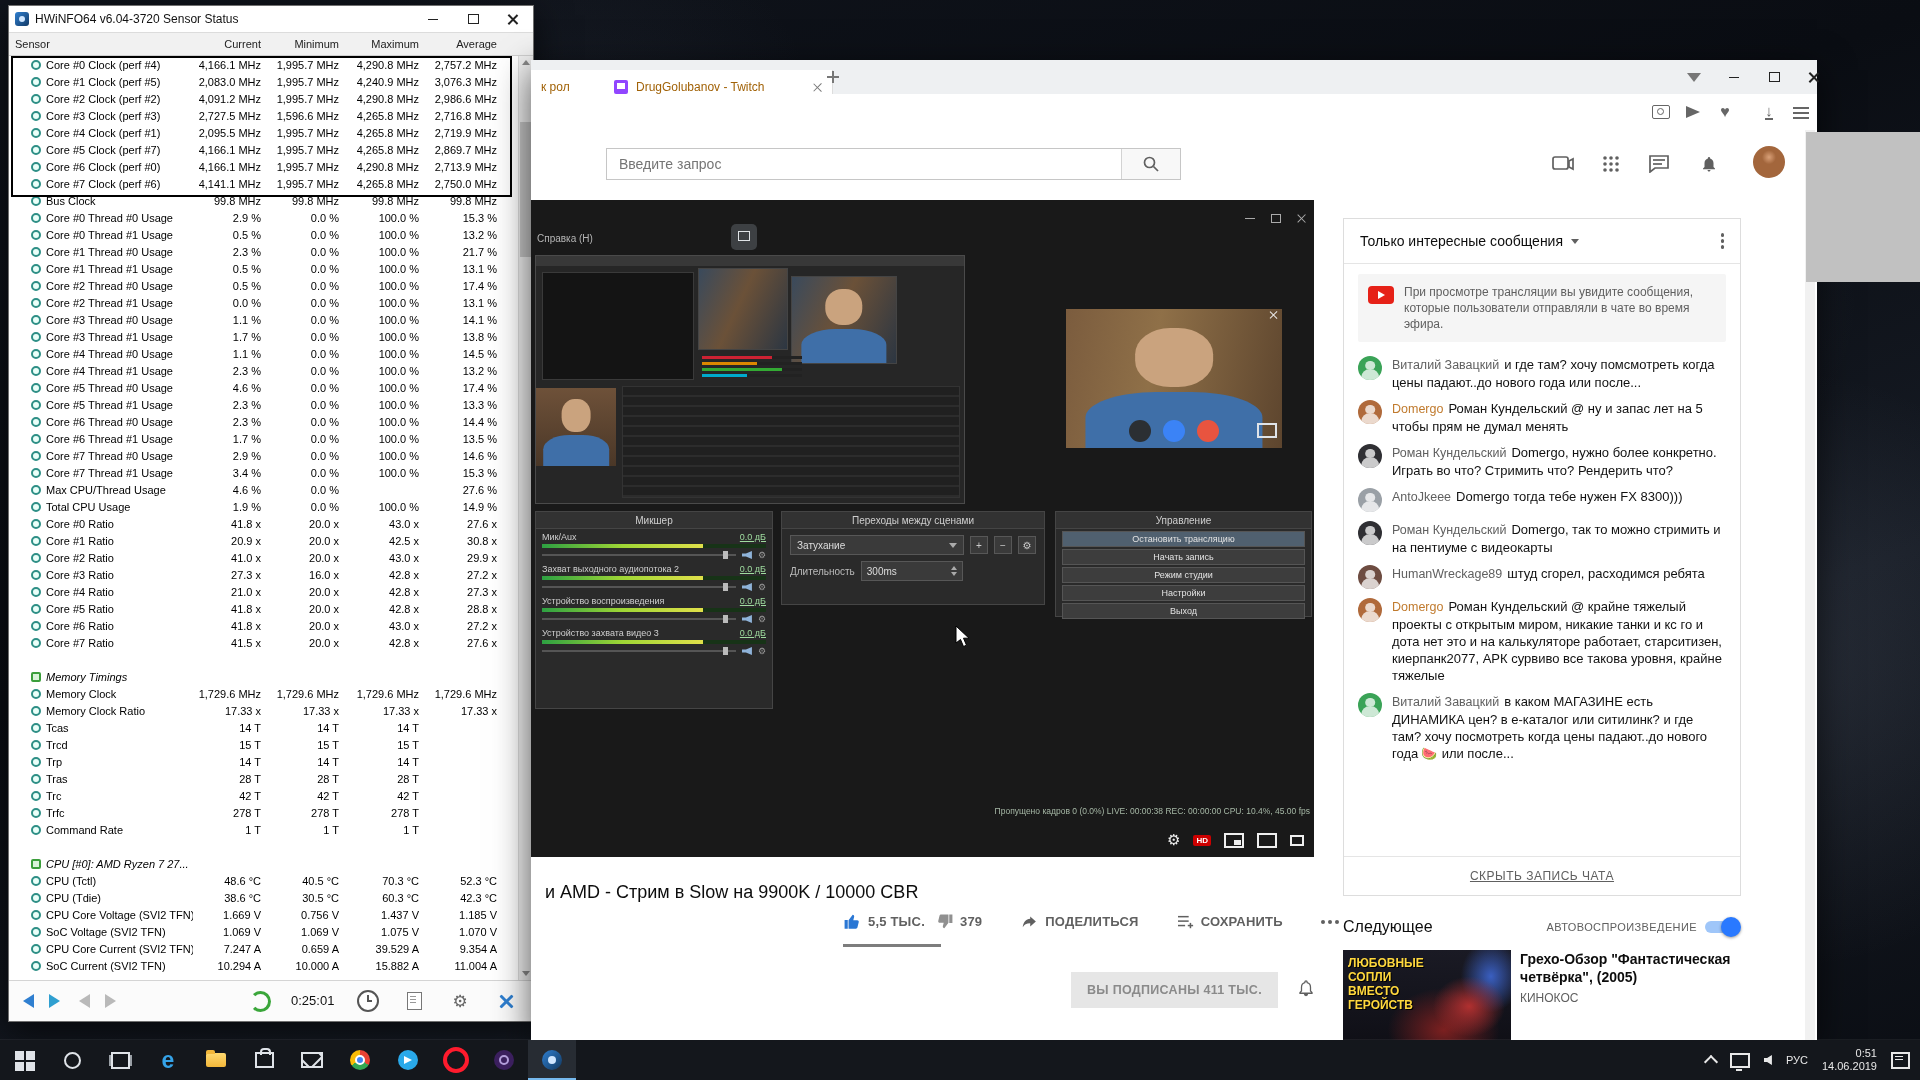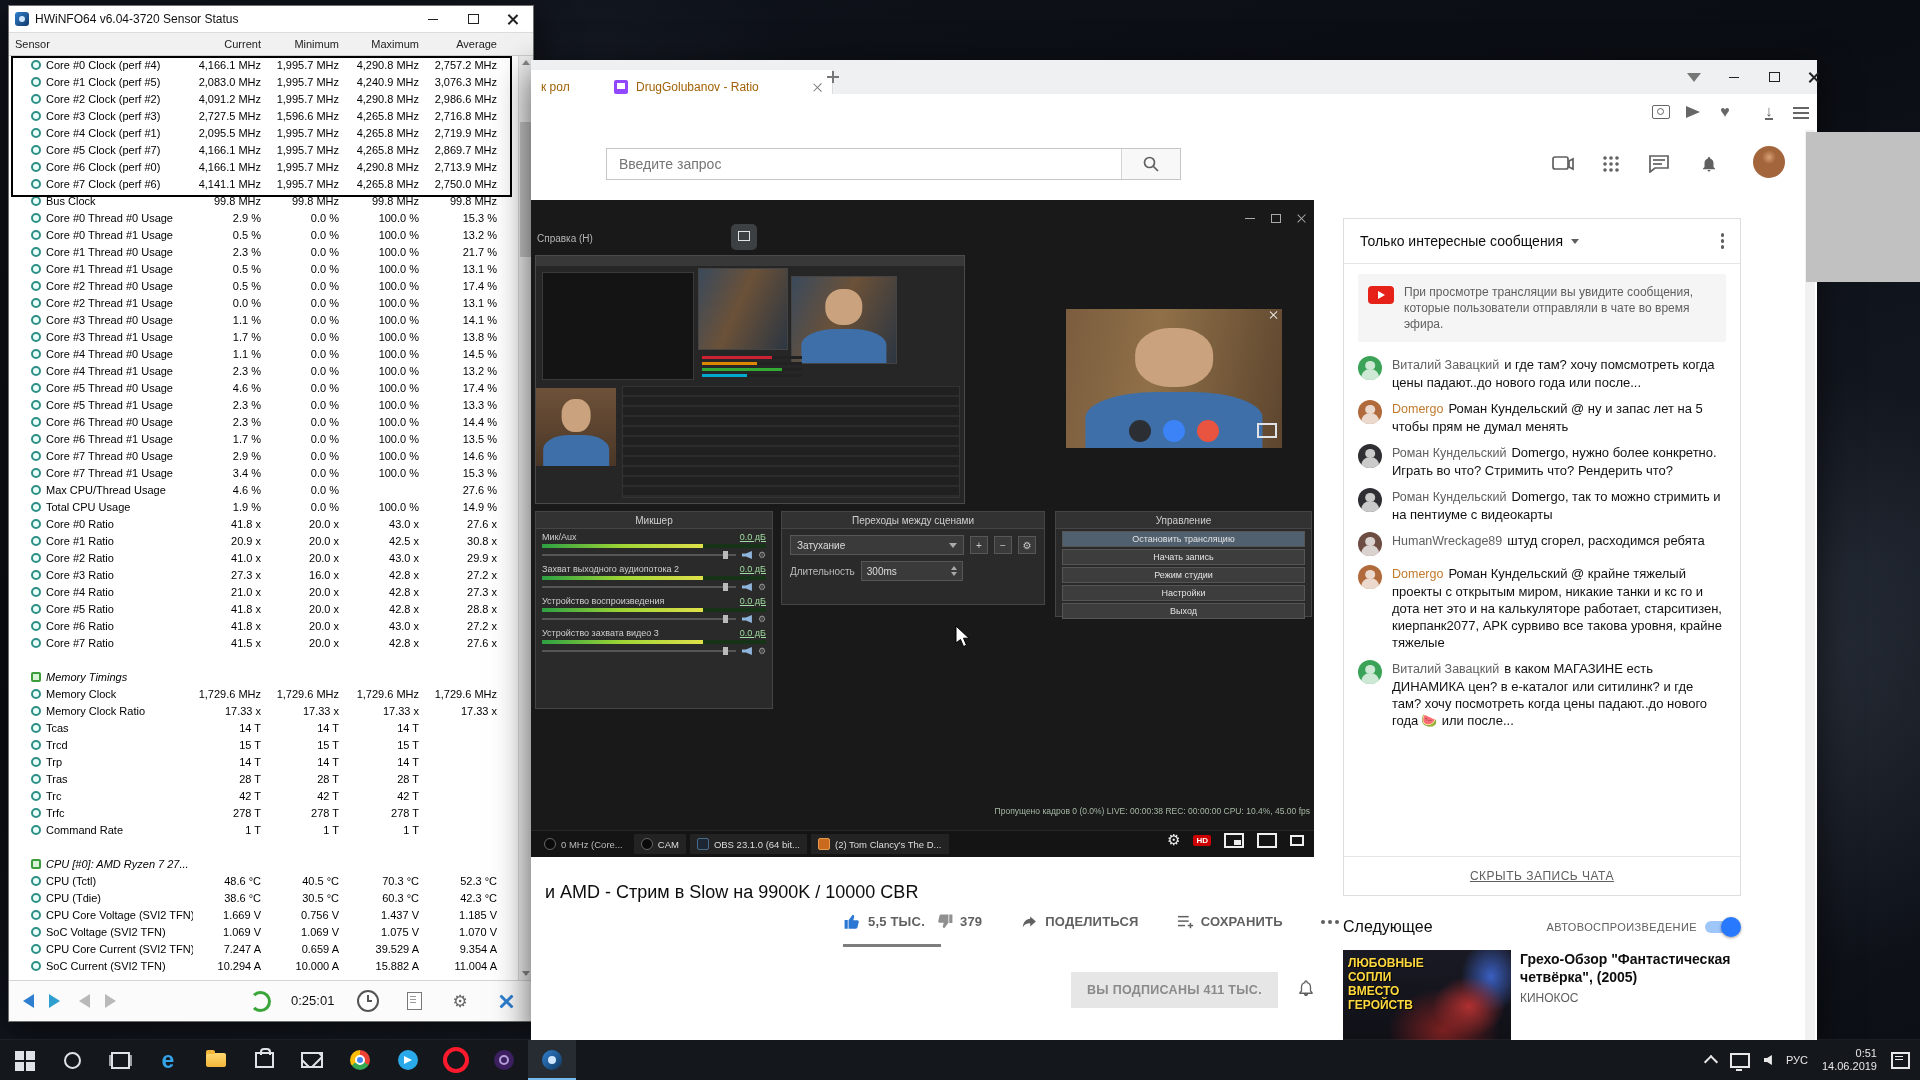--- a/index.html
+++ b/index.html
@@ -860,21 +860,21 @@
   </div>
 
   <div class="window browser">
     <div class="tabstrip">
       <div class="tab tab1">
         <span class="tab-label">к рол</span>
         <span class="tab-close"></span>
       </div>
       <div class="tab tab2">
         <span class="twitch-fav"></span>
-        <span class="tab-label">DrugGolubanov - Ratio</span>
+        <span class="tab-label">DrugGolubanov - Twitch</span>
         <span class="tab-close"></span>
       </div>
       <div class="newtab">
           <span class="plus"></span>
         </div>
       <div class="strip-btn" style="left:1143px">
           <span class="funnel"></span>
         </div>
       <div class="strip-btn" style="left:1183px">
           <span class="ic-min"></span>
@@ -1100,38 +1100,20 @@
       <div class="obs-status">Пропущено кадров 0 (0.0%)   LIVE: 00:00:38   REC: 00:00:00   CPU: 10.4%, 45.00 fps</div>
 
       <div class="yt-ctrl">
         <span class="yt-gear">⚙</span>
         <span class="hd-badge">HD</span>
         <span class="ytc-rect ytc-mini"></span>
         <span class="ytc-rect"></span>
         <span class="ytc-full"></span>
       </div>
 
-      <div class="obs-taskbar" id="obs-tb">
-          <div class="obs-tb-item">
-    <span class="tbi-dot"></span>
-    <span>0 MHz (Core...</span>
-  </div>
-          <div class="obs-tb-item tbi-cam">
-    <span class="tbi-dot"></span>
-    <span>CAM</span>
-  </div>
-          <div class="obs-tb-item tbi-obs">
-    <span class="tbi-dot"></span>
-    <span>OBS 23.1.0 (64 bit...</span>
-  </div>
-          <div class="obs-tb-item tbi-game">
-    <span class="tbi-dot"></span>
-    <span>(2) Tom Clancy's The D...</span>
-  </div>
-        </div>
     </div>
 
     <div class="video-title">и AMD - Стрим в Slow на 9900K / 10000 CBR</div>
 
     <div class="actions">
       <span class="act">
         <svg width="19" height="19" viewBox="0 0 24 24" fill="#2a77d4">
             <path d="M2 10h4v11H2zM7 21h9.2c1 0 1.9-.7 2.1-1.7l1.6-6.6c.3-1.2-.6-2.4-1.9-2.4H13l1.1-4.4C14.4 4.6 13.4 3.5 12.2 3.5L7 10.3z"></path>
           </svg>
         <span>5,5 ТЫС.</span>
@@ -1190,20 +1172,24 @@
     <span class="chat-body"><span class="chat-author">Виталий Завацкий</span><span class="chat-text">и где там? хочу помсмотреть когда цены падают..до нового года или после...</span></span>
   </div>
           <div class="chat-msg" style="--av: #b06a3b;">
     <span class="chat-av"></span>
     <span class="chat-body"><span class="chat-author" style="color: rgb(192, 122, 45);">Domergo</span><span class="chat-text">Роман Кундельский @ ну и запас лет на 5 чтобы прям не думал менять</span></span>
   </div>
           <div class="chat-msg" style="--av: #2f2f33;">
     <span class="chat-av"></span>
     <span class="chat-body"><span class="chat-author">Роман Кундельский</span><span class="chat-text">Domergo, нужно более конкретно. Играть во что? Стримить что? Рендерить что?</span></span>
   </div>
+          <div class="chat-msg" style="--av: #9aa0a6;">
+    <span class="chat-av"></span>
+    <span class="chat-body"><span class="chat-author">AntoJkeee</span><span class="chat-text">Domergo тогда тебе нужен FX 8300)))</span></span>
+  </div>
           <div class="chat-msg" style="--av: #2f2f33;">
     <span class="chat-av"></span>
     <span class="chat-body"><span class="chat-author">Роман Кундельский</span><span class="chat-text">Domergo, так то можно стримить и на пентиуме с видеокарты</span></span>
   </div>
           <div class="chat-msg" style="--av: #6d4c41;">
     <span class="chat-av"></span>
     <span class="chat-body"><span class="chat-author">HumanWreckage89</span><span class="chat-text">штуд сгорел, расходимся ребята</span></span>
   </div>
           <div class="chat-msg" style="--av: #b06a3b;">
     <span class="chat-av"></span>

